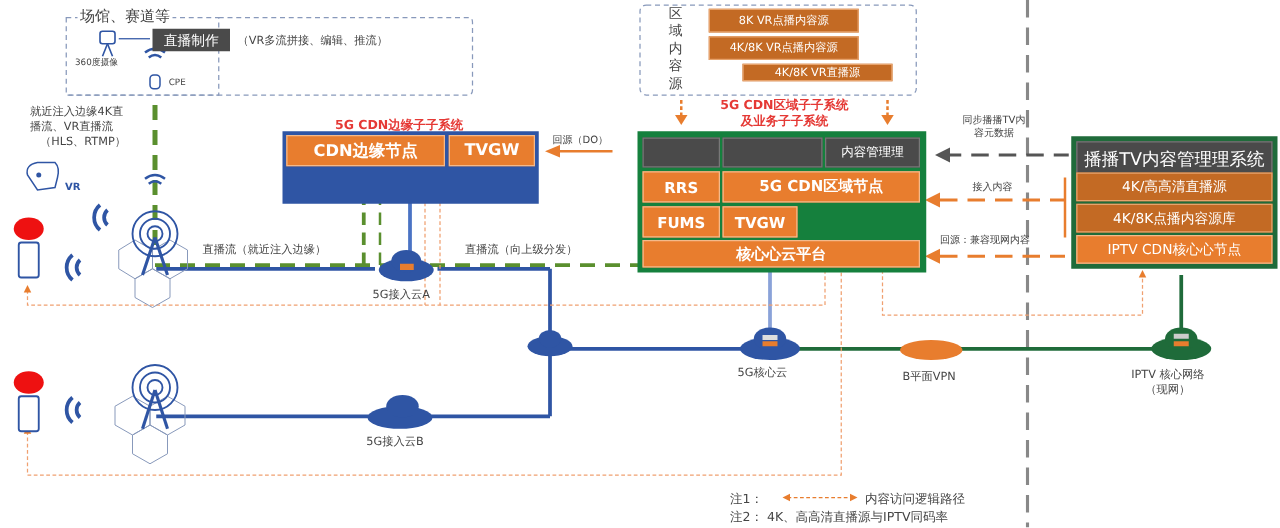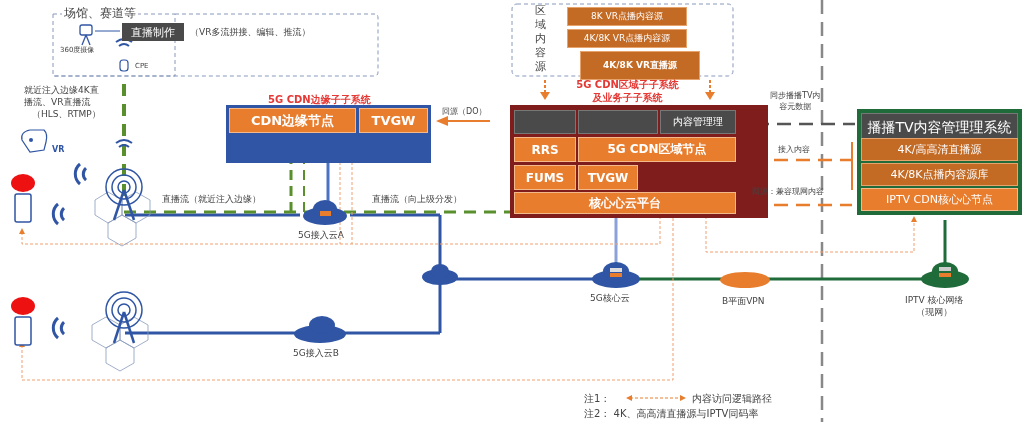--- a/index.html
+++ b/index.html
@@ -200,27 +200,27 @@
 
 <div class="txt" style="left:535px;top:4px;font-size:11px;line-height:14px;">
   <div>区</div>
   <div>域</div>
   <div>内</div>
   <div>容</div>
   <div>源</div>
 </div>
 <div class="brownbox otxt" style="left:567px;top:7px;width:120px;height:19px;font-size:9px;font-weight:normal;">8K VR点播内容源</div>
 <div class="brownbox otxt" style="left:567px;top:29px;width:120px;height:19px;font-size:9px;font-weight:normal;">4K/8K VR点播内容源</div>
-<div class="brownbox otxt" style="left:580px;top:51px;width:120px;height:29px;font-size:9px;font-weight:bold;">4K/8K VR直播源</div>
+<div class="brownbox otxt" style="left:594px;top:51px;width:120px;height:14px;font-size:9px;font-weight:normal;">4K/8K VR直播源</div>
 
 <div class="red-title" style="left:570px;top:78px;width:115px;line-height:13px;">
   <div>5G CDN区域子子系统</div>
   <div>及业务子子系统</div>
 </div>
-<div class="abs" style="left:510px;top:105px;width:258px;height:113px;background:#7f1d1d;">
+<div class="abs" style="left:510px;top:105px;width:231px;height:113px;background:#15803d;">
   <div class="dbox" style="left:4px;top:5px;width:62px;height:24px;"></div>
   <div class="dbox" style="left:68px;top:5px;width:80px;height:24px;"></div>
   <div class="dbox otxt" style="left:150px;top:5px;width:76px;height:24px;font-size:10px;font-weight:normal;">内容管理理</div>
   <div class="obox otxt" style="left:4px;top:32px;width:62px;height:25px;font-size:12px;">RRS</div>
   <div class="obox otxt" style="left:68px;top:32px;width:158px;height:25px;font-size:12px;">5G CDN区域节点</div>
   <div class="obox otxt" style="left:4px;top:60px;width:62px;height:25px;font-size:12px;text-align:right;">FUMS</div>
   <div class="obox otxt" style="left:68px;top:60px;width:60px;height:25px;font-size:12px;">TVGW</div>
   <div class="obox otxt" style="left:4px;top:87px;width:222px;height:22px;font-size:12px;">核心心云平台</div>
 </div>
 

